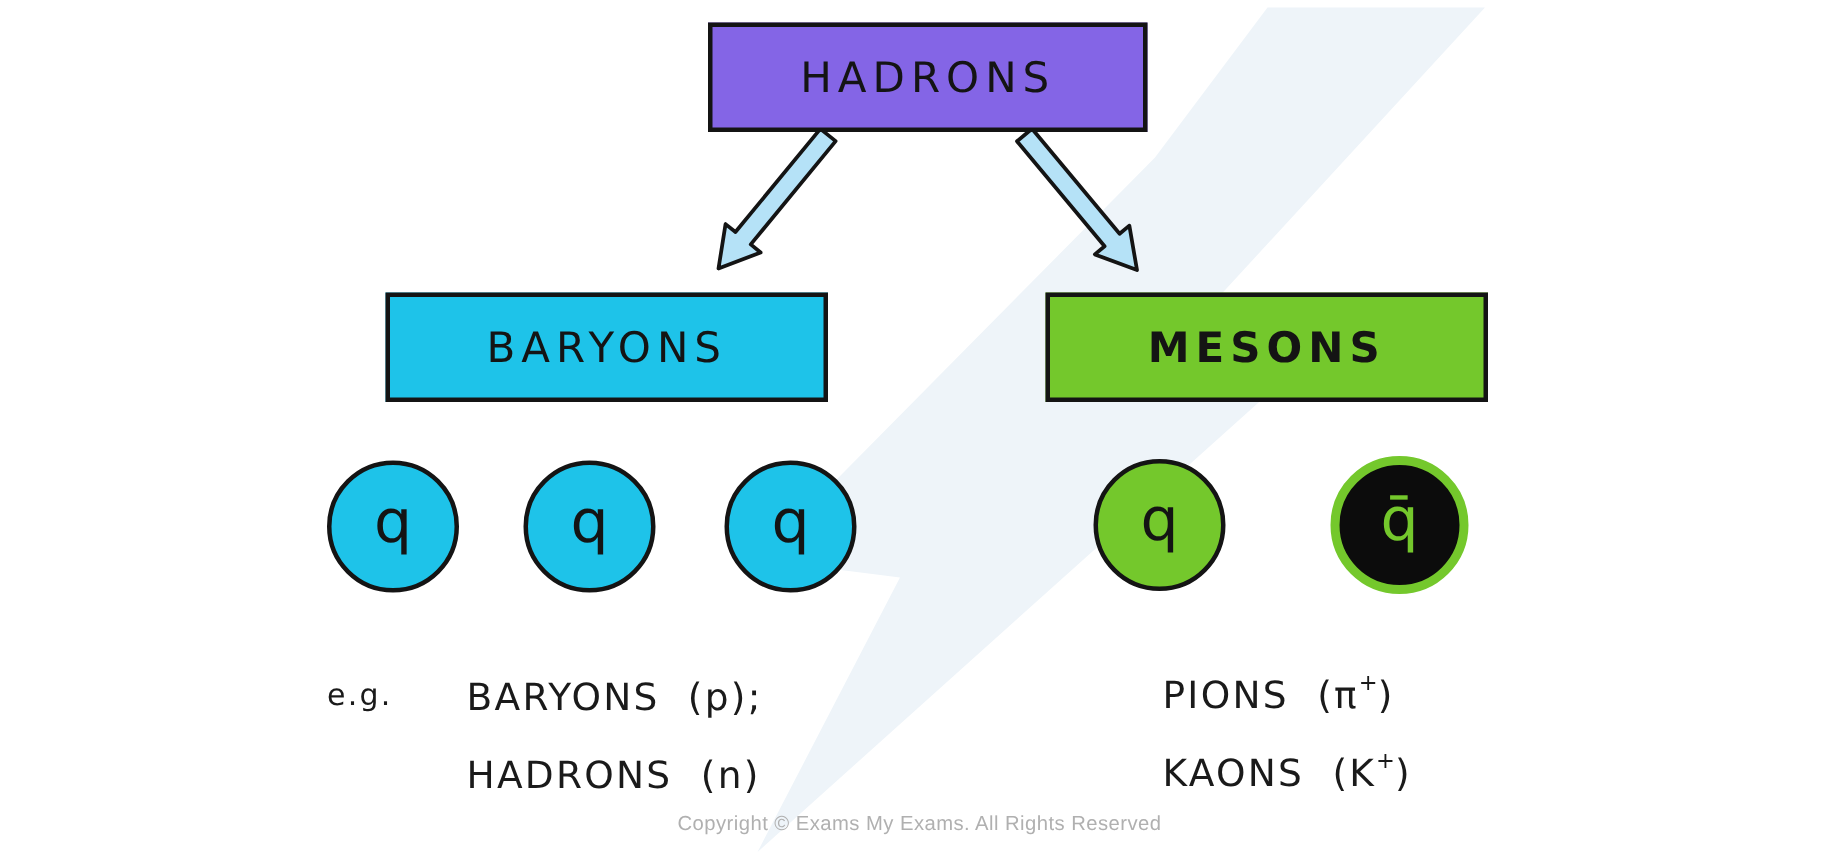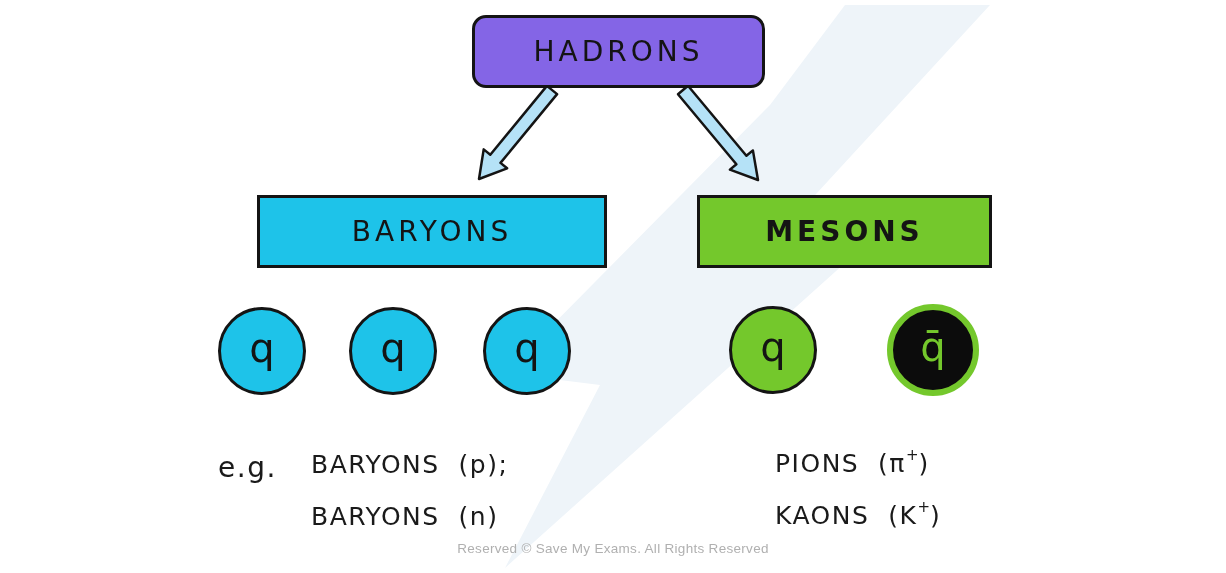--- a/index.html
+++ b/index.html
@@ -27,22 +27,22 @@
   .watermark{fill:var(--watermark);stroke:none;}
   .arrow{fill:var(--arrow-fill);stroke:var(--outline);stroke-width:2.5;stroke-linejoin:round;}
   .box{
     position:absolute;z-index:2;
     box-sizing:border-box;
     border:3px solid var(--outline);
     display:flex;align-items:center;justify-content:center;
     font-size:28px;letter-spacing:4px;
     color:var(--outline);
   }
-  .box-hadrons{left:472px;top:15px;width:293px;height:73px;background:var(--hadrons-fill);border-radius:14px;}
-  .box-baryons{left:257px;top:195px;width:350px;height:73px;background:var(--baryons-fill);}
+  .box-hadrons{left:472px;top:15px;width:293px;height:73px;background:var(--hadrons-fill);}
+  .box-baryons{left:257px;top:195px;width:295px;height:73px;background:var(--baryons-fill);}
   .box-mesons{left:697px;top:195px;width:295px;height:73px;background:var(--mesons-fill);font-weight:bold;}
   .circle{
     position:absolute;z-index:2;
     box-sizing:border-box;
     width:88px;height:88px;border-radius:50%;
     border:3px solid var(--outline);
     display:flex;align-items:center;justify-content:center;
     font-size:40px;line-height:1;color:var(--outline);
     padding-bottom:6px;
   }
@@ -56,21 +56,21 @@
     left:887px;top:304px;width:92px;height:92px;
     border:6px solid var(--mesons-fill);
     background:var(--antiquark-fill);
     color:var(--mesons-fill);
   }
   .row{
     position:absolute;z-index:2;
     font-size:25px;letter-spacing:1.5px;
     white-space:pre;color:var(--ink);
   }
-  .eg{left:218px;top:451px;font-size:28px;}
+  .eg{left:218px;top:451px;font-size:20px;}
   .r-protons{left:311px;top:450px;}
   .r-neutrons{left:311px;top:502px;}
   .r-pions{left:775px;top:449px;}
   .r-kaons{left:775px;top:501px;}
   .row sup{
     font-size:15px;letter-spacing:0;
     position:relative;top:-3px;
   }
   .copyright{
     position:absolute;z-index:2;
@@ -117,21 +117,21 @@
   <div class="circle green cq">
     <span>q</span>
   </div>
   <div class="circle cqbar">
     <span>q̄</span>
   </div>
 
   <div class="row eg">e.g.</div>
 
   <div class="row r-protons">BARYONS  (p);</div>
-  <div class="row r-neutrons">BARYONS  (n)</div>
+  <div class="row r-neutrons">HADRONS  (n)</div>
 
   <div class="row r-kaons"><span>KAONS  (K</span><sup>+</sup><span>)</span></div>
 
   <div class="row r-pions"><span>PIONS  (π</span><sup>+</sup><span>)</span></div>
 
-  <div class="copyright">Reserved © Save My Exams. All Rights Reserved</div>
+  <div class="copyright">Copyright © Exams My Exams. All Rights Reserved</div>
 
 </div>
 
 </body></html>

